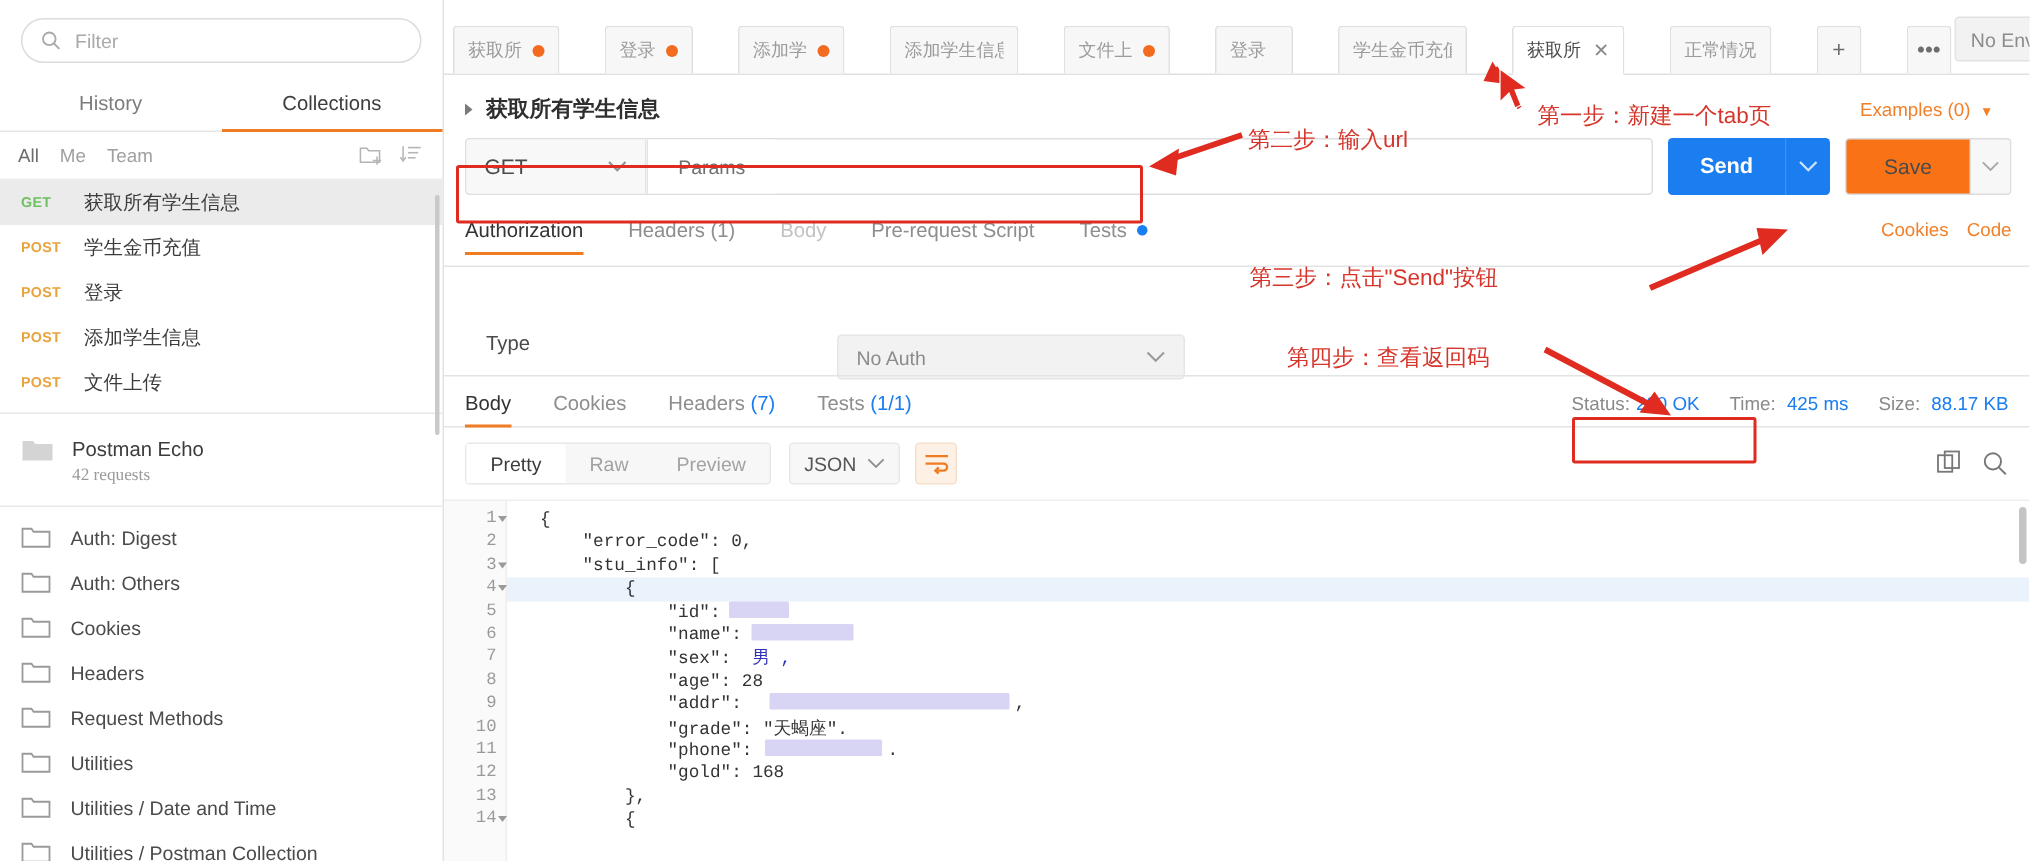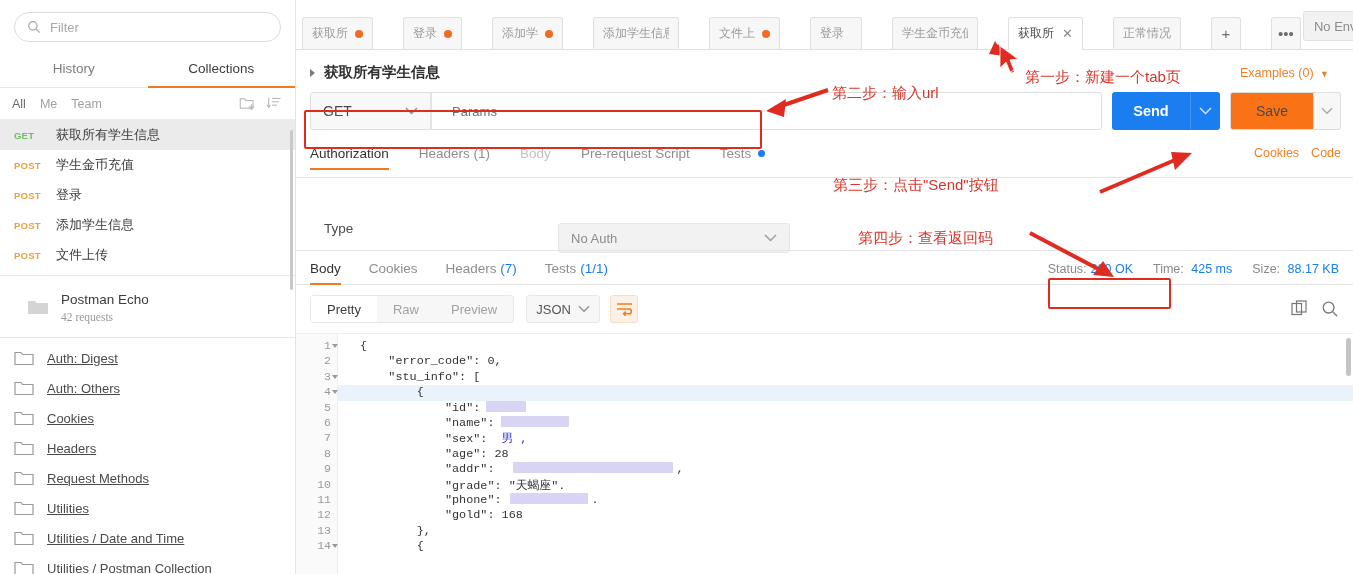--- a/index.html
+++ b/index.html
@@ -60,28 +60,28 @@
   .req-method {
     width: 42px; flex: none; font-size: 9.5px; font-weight: bold;
     letter-spacing: .2px;
   }
   .m-get { color: #6ec05f; }
   .m-post { color: #e8a33d; }
   .req-name { font-size: 13px; color: #3c3c3c; }
 
   .sep { height: 1px; background: #e8e8e8; margin: 5px 0; }
 
-  .coll-row { display: flex; align-items: center; padding: 10px 14px 9px 14px; margin-left: 13px; }
+  .coll-row { display: flex; align-items: flex-start; padding: 10px 14px 9px 14px; }
   .coll-icon { width: 22px; height: 18px; flex: none; margin-right: 12px; }
   .coll-title { font-size: 13.5px; color: #3c3c3c; line-height: 1.35; }
   .coll-sub { font-size: 11.5px; color: #9a9a9a; margin-top: 2px; font-family: Liberation Serif, serif; }
 
   .folder-row { display: flex; align-items: center; height: 30px; padding-left: 14px; }
   .folder-row .fi { width: 20px; height: 16px; margin-right: 13px; flex: none; }
-  .folder-name { font-size: 13px; color: #4a4a4a; text-decoration: underline; }
+  .folder-name { font-size: 13px; color: #4a4a4a; }
 
   .sb-scroll {
     position: absolute; right: 2px; top: 130px; width: 3px; height: 160px;
     background: #c9c9c9; border-radius: 2px;
   }
 
   
   .main { flex: 1; display: flex; flex-direction: column; background: #fff; min-width: 0; }
 
   

